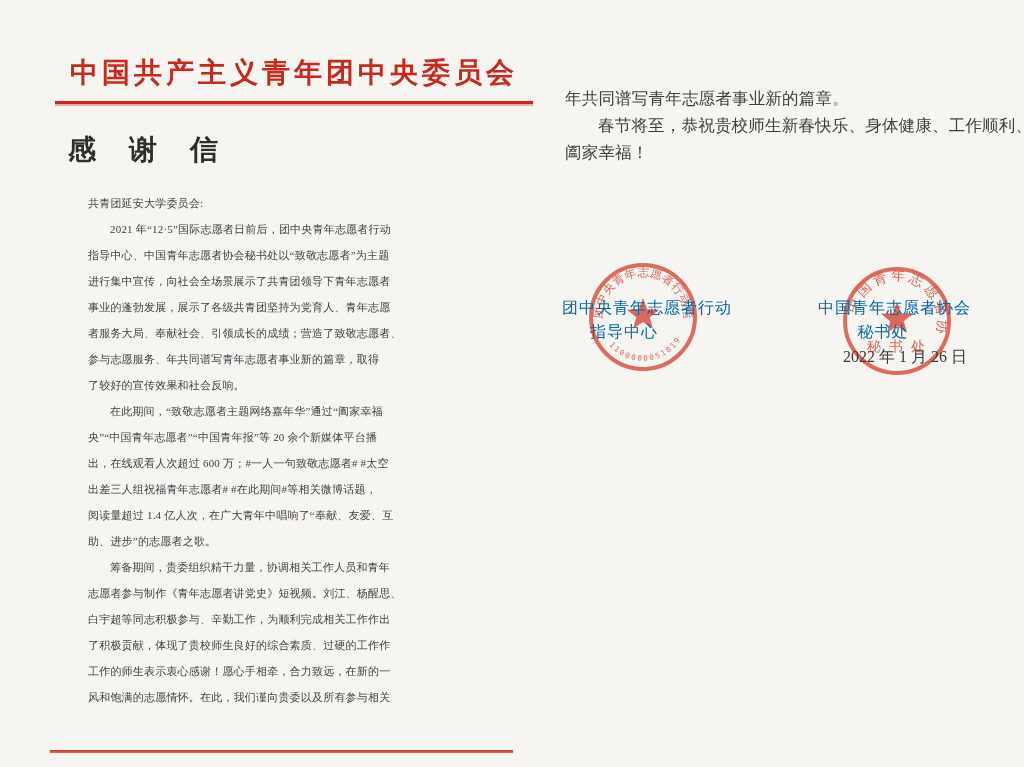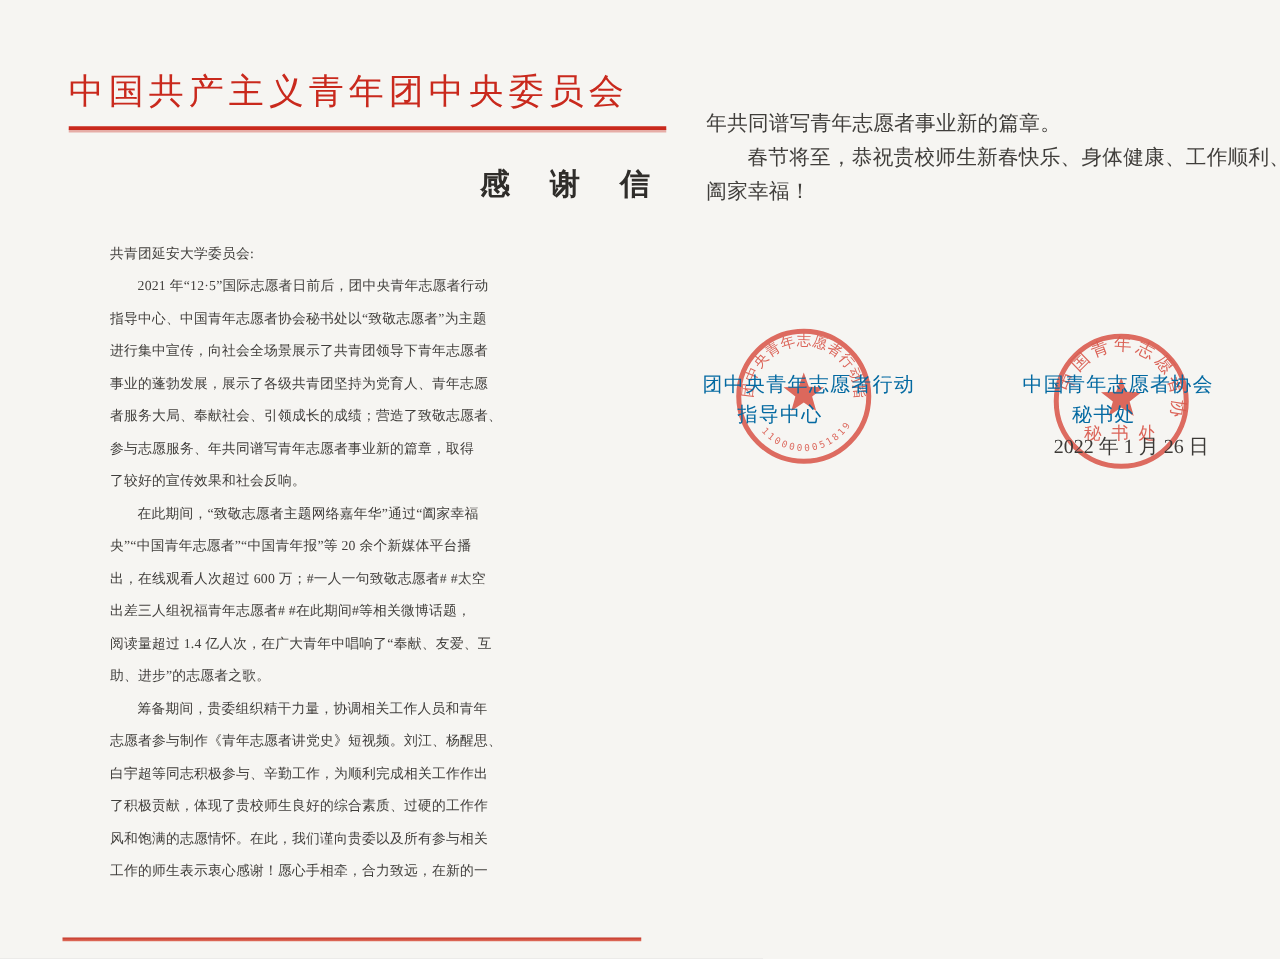--- a/index.html
+++ b/index.html
@@ -4,31 +4,31 @@
 <style>
   html,body{margin:0;padding:0;}
   body{background:#d8d8d6;font-family:"Liberation Serif","DejaVu Serif",serif;}
   .scan{
     position:relative;width:1024px;height:767px;margin:0 auto;
     background:#f6f5f2;overflow:hidden;color:#403e3b;
   }
   
   .letterhead{
     position:absolute;left:55px;top:54px;width:478px;
-    text-align:left;font-family:"Liberation Sans","DejaVu Sans",sans-serif;
-    font-weight:normal;font-size:28px;letter-spacing:4px;color:#c9291d;
+    text-align:center;font-family:"Liberation Sans","DejaVu Sans",sans-serif;
+    font-weight:bold;font-size:28px;letter-spacing:4px;color:#c9291d;
     white-space:nowrap;
   }
   .head-rule{
     position:absolute;left:55px;top:101px;width:478px;height:3px;
     background:#c9291d;box-shadow:0 2px 0 rgba(201,41,29,.35);
   }
   .letter-title{
     position:absolute;left:55px;top:131px;width:478px;
-    text-align:right;font-weight:bold;font-size:24px;letter-spacing:13px;
+    text-align:left;font-weight:bold;font-size:28px;letter-spacing:13px;
     color:#2f2d2a;text-indent:13px;
   }
   .body-left{
     position:absolute;left:88px;top:190px;width:436px;
     font-size:11px;color:#403e3b;
   }
   .body-right{
     position:absolute;left:565px;top:85px;width:446px;
     font-size:16.5px;color:#403e3b;
   }
@@ -72,22 +72,22 @@
       <div class="bodyline indent">在此期间，“致敬志愿者主题网络嘉年华”通过“阖家幸福</div>
       <div class="bodyline">央”“中国青年志愿者”“中国青年报”等 20 余个新媒体平台播</div>
       <div class="bodyline">出，在线观看人次超过 600 万；#一人一句致敬志愿者# #太空</div>
       <div class="bodyline">出差三人组祝福青年志愿者# #在此期间#等相关微博话题，</div>
       <div class="bodyline">阅读量超过 1.4 亿人次，在广大青年中唱响了“奉献、友爱、互</div>
       <div class="bodyline">助、进步”的志愿者之歌。</div>
       <div class="bodyline indent">筹备期间，贵委组织精干力量，协调相关工作人员和青年</div>
       <div class="bodyline">志愿者参与制作《青年志愿者讲党史》短视频。刘江、杨醒思、</div>
       <div class="bodyline">白宇超等同志积极参与、辛勤工作，为顺利完成相关工作作出</div>
       <div class="bodyline">了积极贡献，体现了贵校师生良好的综合素质、过硬的工作作</div>
+      <div class="bodyline">工作的师生表示衷心感谢！愿心手相牵，合力致远，在新的一</div>
       <div class="bodyline">风和饱满的志愿情怀。在此，我们谨向贵委以及所有参与相关</div>
-      <div class="bodyline">工作的师生表示衷心感谢！愿心手相牵，合力致远，在新的一</div>
     </div>
 
   <div class="foot-rule"></div>
 
   <div class="body-right">
 
   <div class="bodyline">年共同谱写青年志愿者事业新的篇章。</div>
       <div class="bodyline indent">春节将至，恭祝贵校师生新春快乐、身体健康、工作顺利、</div>
       <div class="bodyline">阖家幸福！</div>
     </div>

